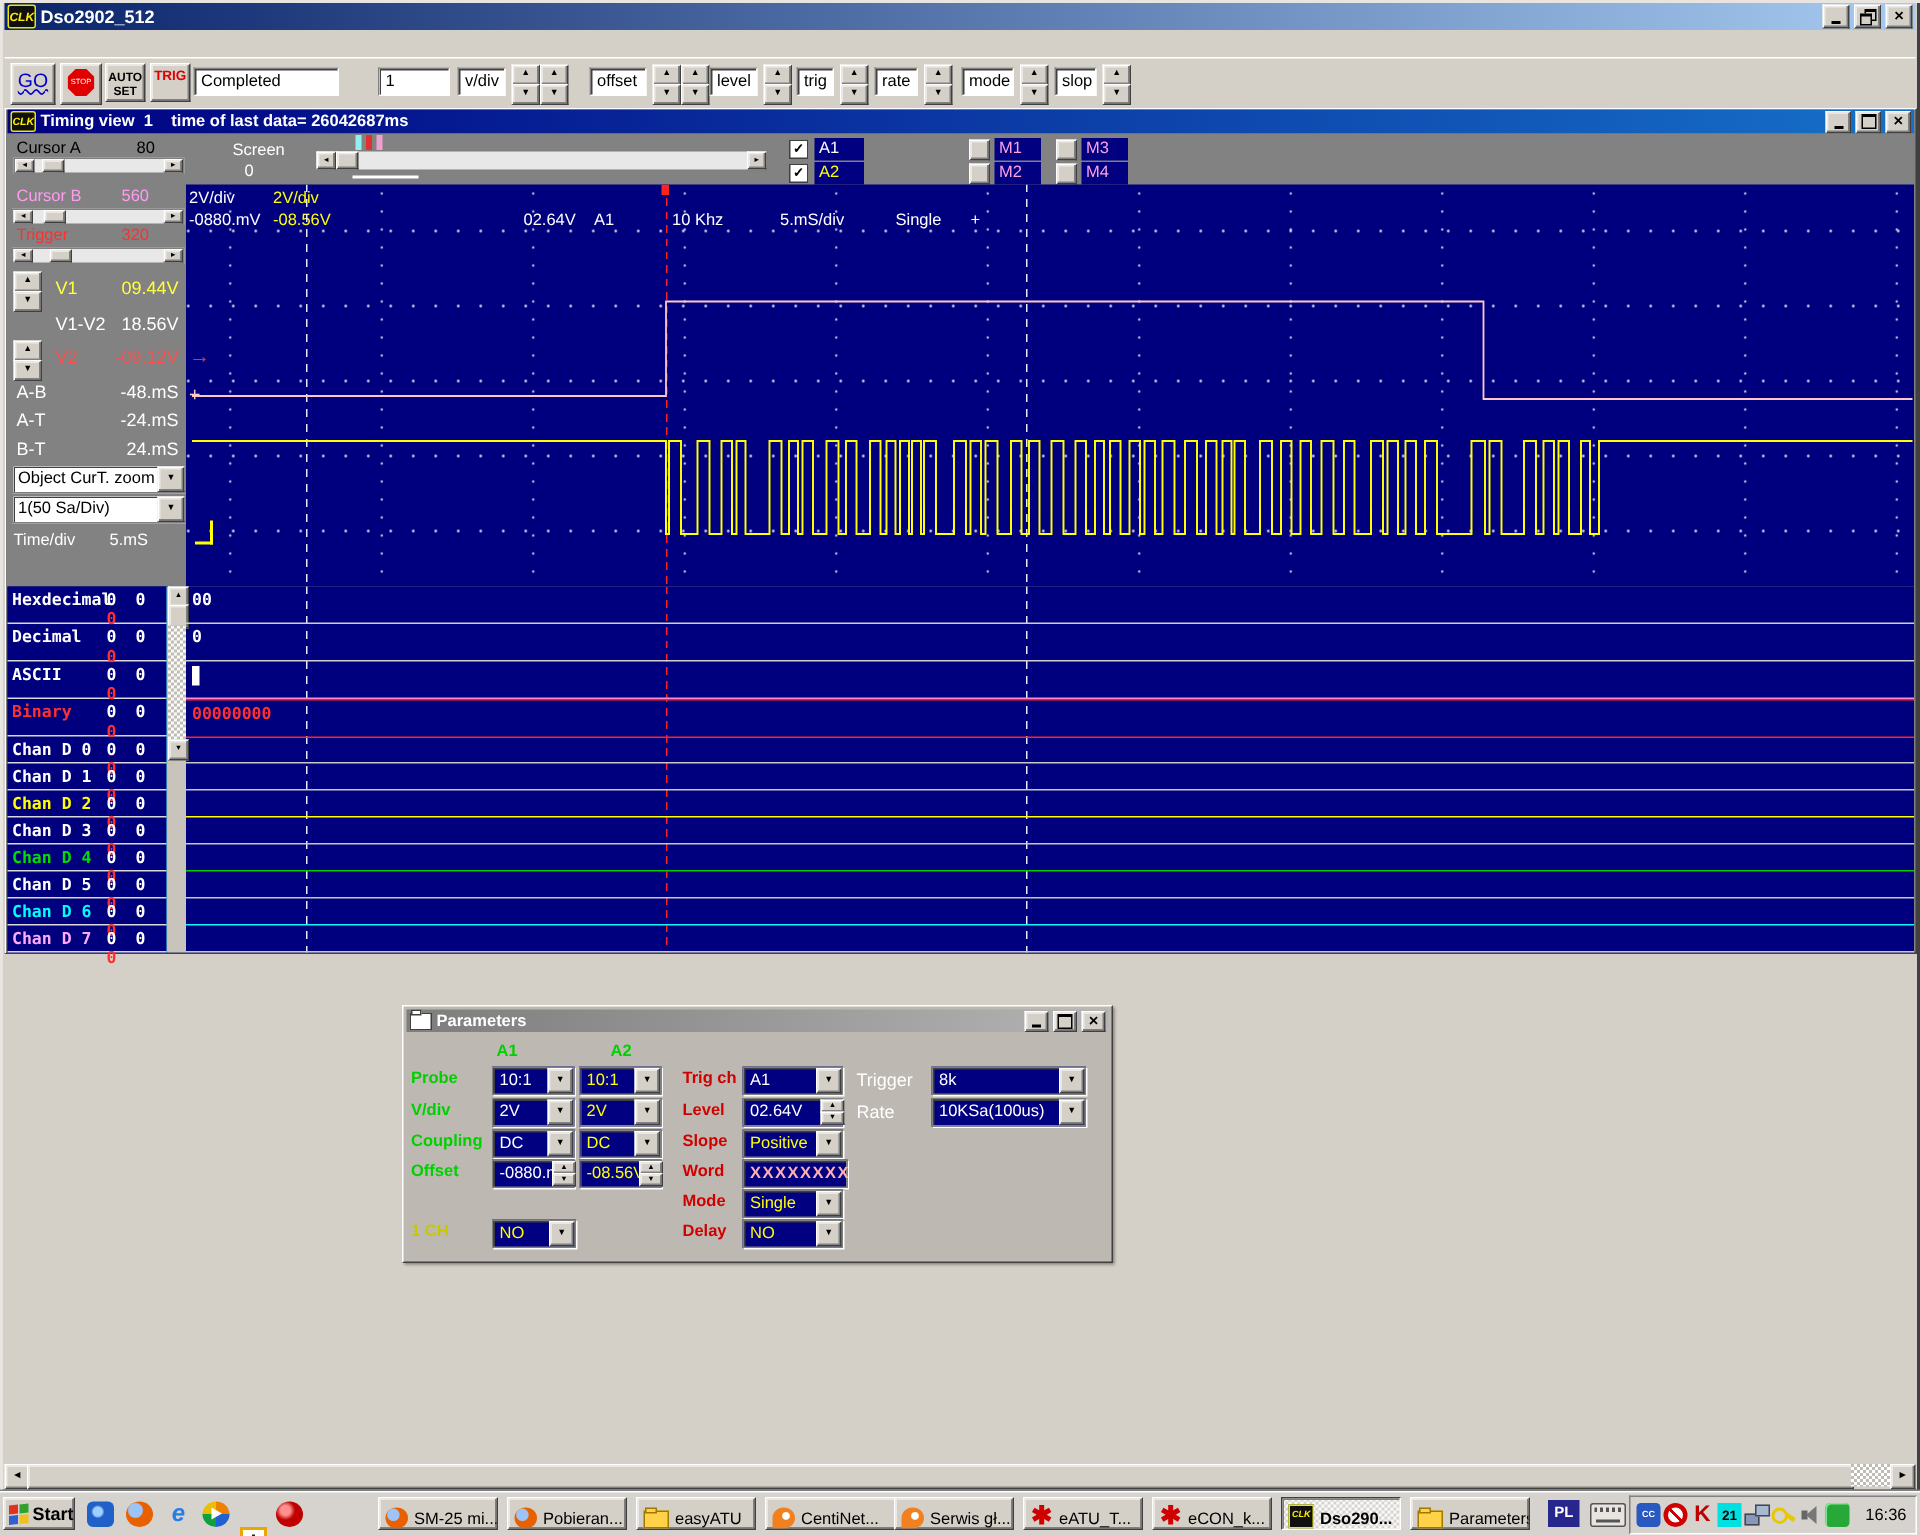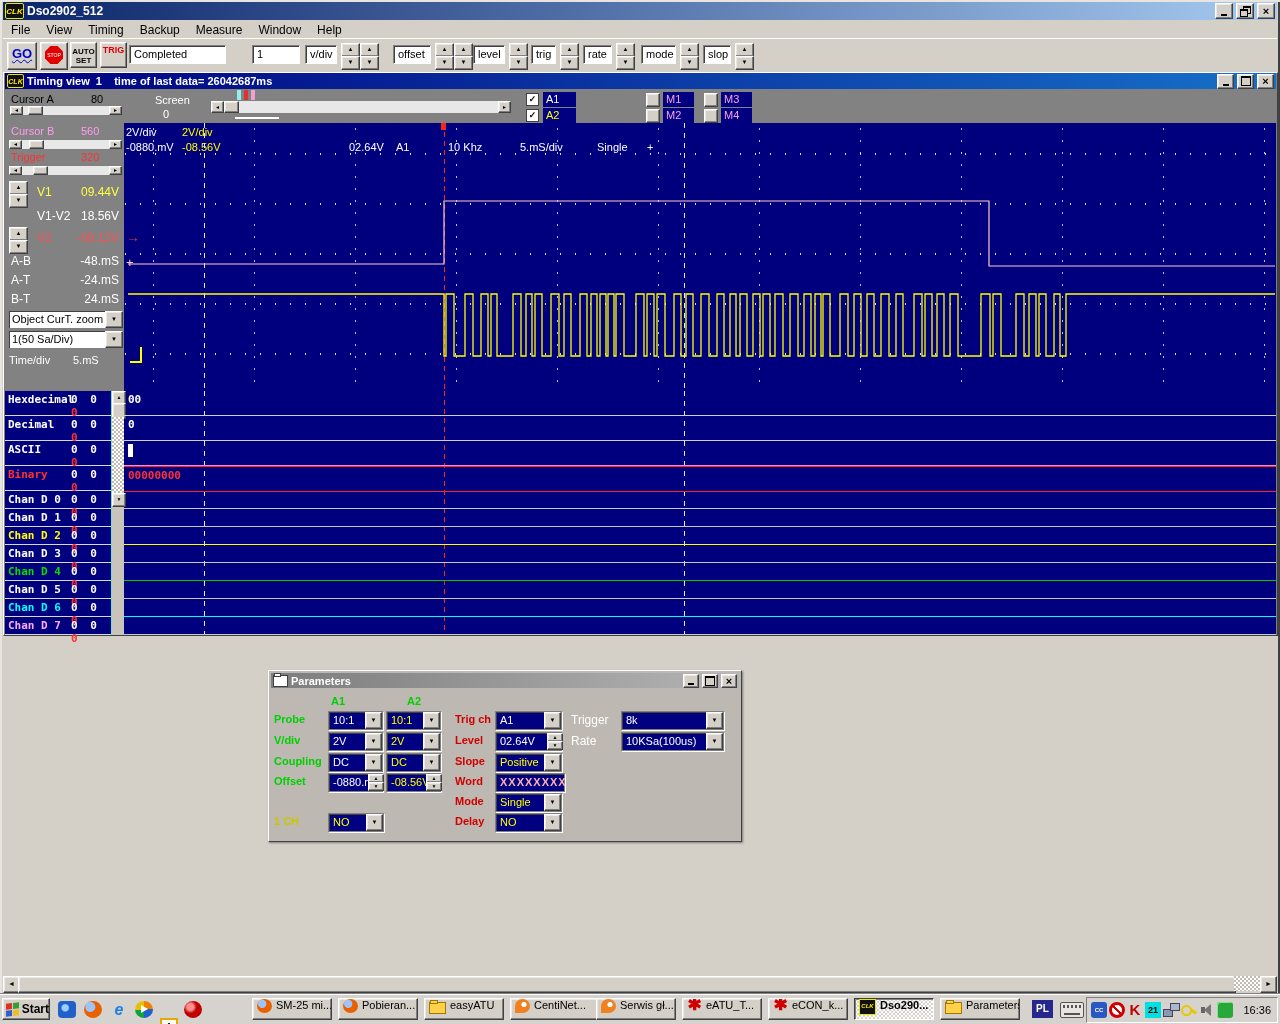--- a/index.html
+++ b/index.html
@@ -78,21 +78,21 @@
   
   #hscroll{position:absolute;left:3px;top:976px;width:1274px;height:15px;background:#d4d0c8;}
   .hsbtn{position:absolute;top:0;width:15px;height:15px;font-size:7px;line-height:14px;text-align:center;}
   .dither{background-image:linear-gradient(45deg,#fff 25%,transparent 25%,transparent 75%,#fff 75%),linear-gradient(45deg,#fff 25%,transparent 25%,transparent 75%,#fff 75%);background-size:4px 4px;background-position:0 0,2px 2px;background-color:#c0bcb4;}
   
   #taskbar{position:absolute;left:0;bottom:0;width:1280px;height:29px;background:#d6d3ce;border-top:1px solid #fff;box-shadow:0 -1px 0 #808080;}
   #startbtn{position:absolute;left:2px;top:3px;width:48px;height:22px;display:flex;align-items:center;gap:3px;padding-left:3px;box-sizing:border-box;font-weight:bold;font-size:12px;}
   .winflag{width:15px;height:13px;display:grid;grid-template-columns:1fr 1fr;grid-template-rows:1fr 1fr;gap:1px;transform:skewY(-6deg);}
   .winflag i{display:block;}
   .qlicon{position:absolute;top:6px;width:18px;height:17px;}
-  .taskbtn{position:absolute;top:3px;height:22px;display:flex;align-items:flex-start;gap:4px;padding:0 4px;font-size:11px;overflow:hidden;white-space:nowrap;}
+  .taskbtn{position:absolute;top:3px;height:22px;display:flex;align-items:flex-end;gap:4px;padding:0 4px;font-size:11px;overflow:hidden;white-space:nowrap;}
   .taskbtn.active{border:1px solid #404040;border-bottom-color:#fff;border-right-color:#fff;box-shadow:inset 1px 1px 0 #808080;font-weight:bold;background-image:linear-gradient(45deg,#fff 25%,transparent 25%,transparent 75%,#fff 75%),linear-gradient(45deg,#fff 25%,transparent 25%,transparent 75%,#fff 75%);background-size:4px 4px;background-position:0 0,2px 2px;background-color:#d6d3ce;}
   .tkico{width:15px;height:14px;flex:0 0 auto;position:relative;}
   .tk-firefox{border-radius:50%;background:radial-gradient(circle at 35% 35%,#9cc4f8 0 28%,#e86000 34%);}
   .tk-folder{background:#ffd24a;border:1px solid #a07800;height:10px!important;margin-top:3px;position:relative;}
   .tk-folder:before{content:"";position:absolute;left:0;top:-3px;width:6px;height:2px;background:#ffd24a;border:1px solid #a07800;}
   .tk-orange{border-radius:50% 50% 50% 0;background:radial-gradient(circle at 60% 40%,#fff 0 18%,#f08020 24%);}
   .tk-redstar{color:#d00000;font-weight:900;font-size:17px;line-height:12px;text-align:center;}
   .tk-clk{background:#101010;border:1px solid #e8e800;color:#ffee00;font-size:6px;font-weight:bold;font-style:italic;text-align:center;line-height:12px;}
   #plbox{position:absolute;top:5px;width:21px;height:18px;background:#26268c;color:#fff;font-weight:bold;font-size:10px;text-align:center;line-height:18px;}
   .kbico{position:absolute;top:7px;width:22px;height:14px;background:#e8e5e0;border:1px solid #555;border-radius:2px;}
@@ -134,31 +134,22 @@
     <span class="winbtn raised">
         <i class="g-min"></i>
       </span>
     <span class="winbtn raised">
         <i class="g-restore"></i>
       </span>
     <span class="winbtn raised">
         <span class="g-close">×</span>
       </span>
   </div>
-  <div id="menubar">
-      <div class="menu-item">File</div>
-      <div class="menu-item">View</div>
-      <div class="menu-item">Timing</div>
-      <div class="menu-item">Backup</div>
-      <div class="menu-item">Measure</div>
-      <div class="menu-item">Window</div>
-      <div class="menu-item">Help</div>
-    </div>
   <div id="toolbar">
-    <div class="tbtn raised" style="left:4px;width:28px;color:#0000cc;font-weight:bold;font-size:13px;line-height:22px;text-decoration:underline wavy 1px;">GO</div>
+    <div class="tbtn raised" style="left:4px;width:28px;color:#0000cc;font-weight:normal;font-size:13px;line-height:22px;text-decoration:underline wavy 1px;">GO</div>
     <div class="tbtn raised" style="left:37px;width:26px;">
       <div style="margin:3px auto 0;width:18px;height:18px;background:#e00000;clip-path:polygon(30% 0,70% 0,100% 30%,100% 70%,70% 100%,30% 100%,0 70%,0 30%);color:#fff;font-size:5px;line-height:18px;">STOP</div>
     </div>
     <div class="tbtn raised" style="left:67px;width:27px;font-size:8px;font-weight:bold;line-height:9px;padding-top:4px;box-sizing:border-box;"><span>AUTO</span><br><span>SET</span></div>
     <div class="tbtn raised" style="left:97px;width:27px;color:#e00000;font-weight:bold;font-size:9px;padding-top:2px;box-sizing:border-box;">TRIG</div>
     <div class="tfield" style="left:126px;width:97px;">Completed</div>
     <div class="tfield" style="left:249px;width:48px;">1</div>
   <div class="tfield" style="left: 302px; width: 32px;">v/div</div>
       <div class="spinpair" style="left: 338px;">
         <div class="sb raised" style="top: 0px;">▲</div>

